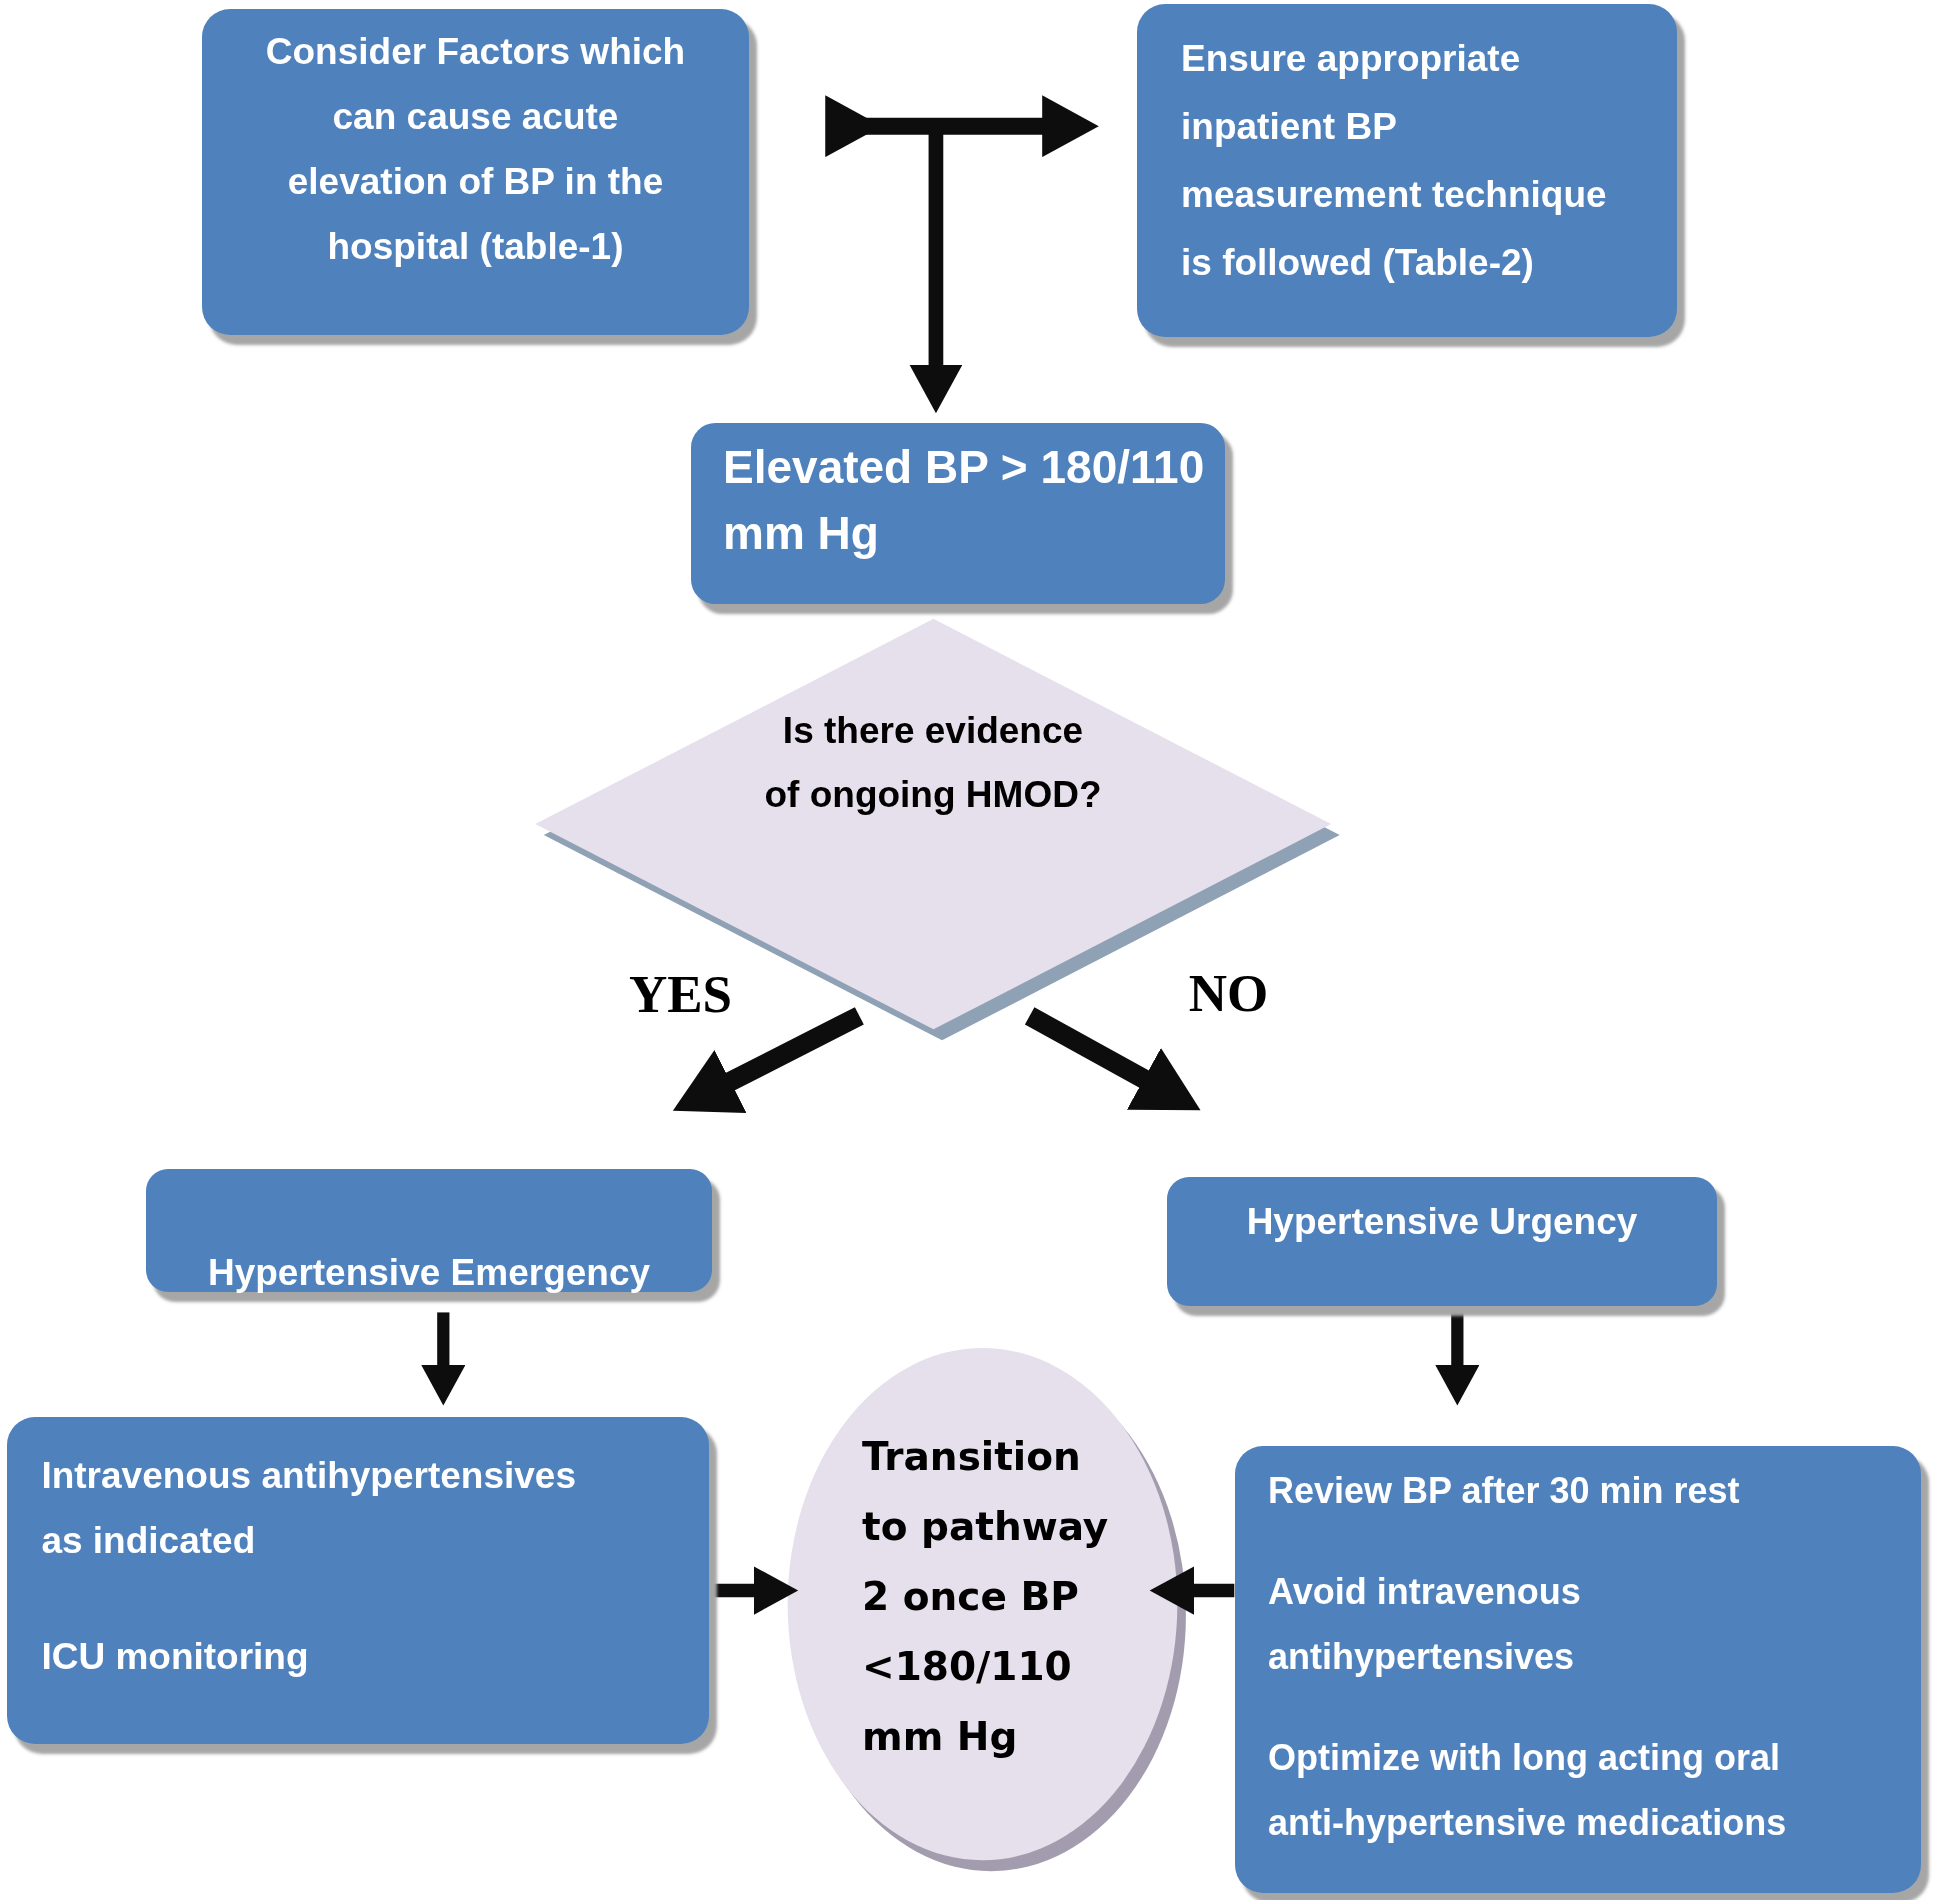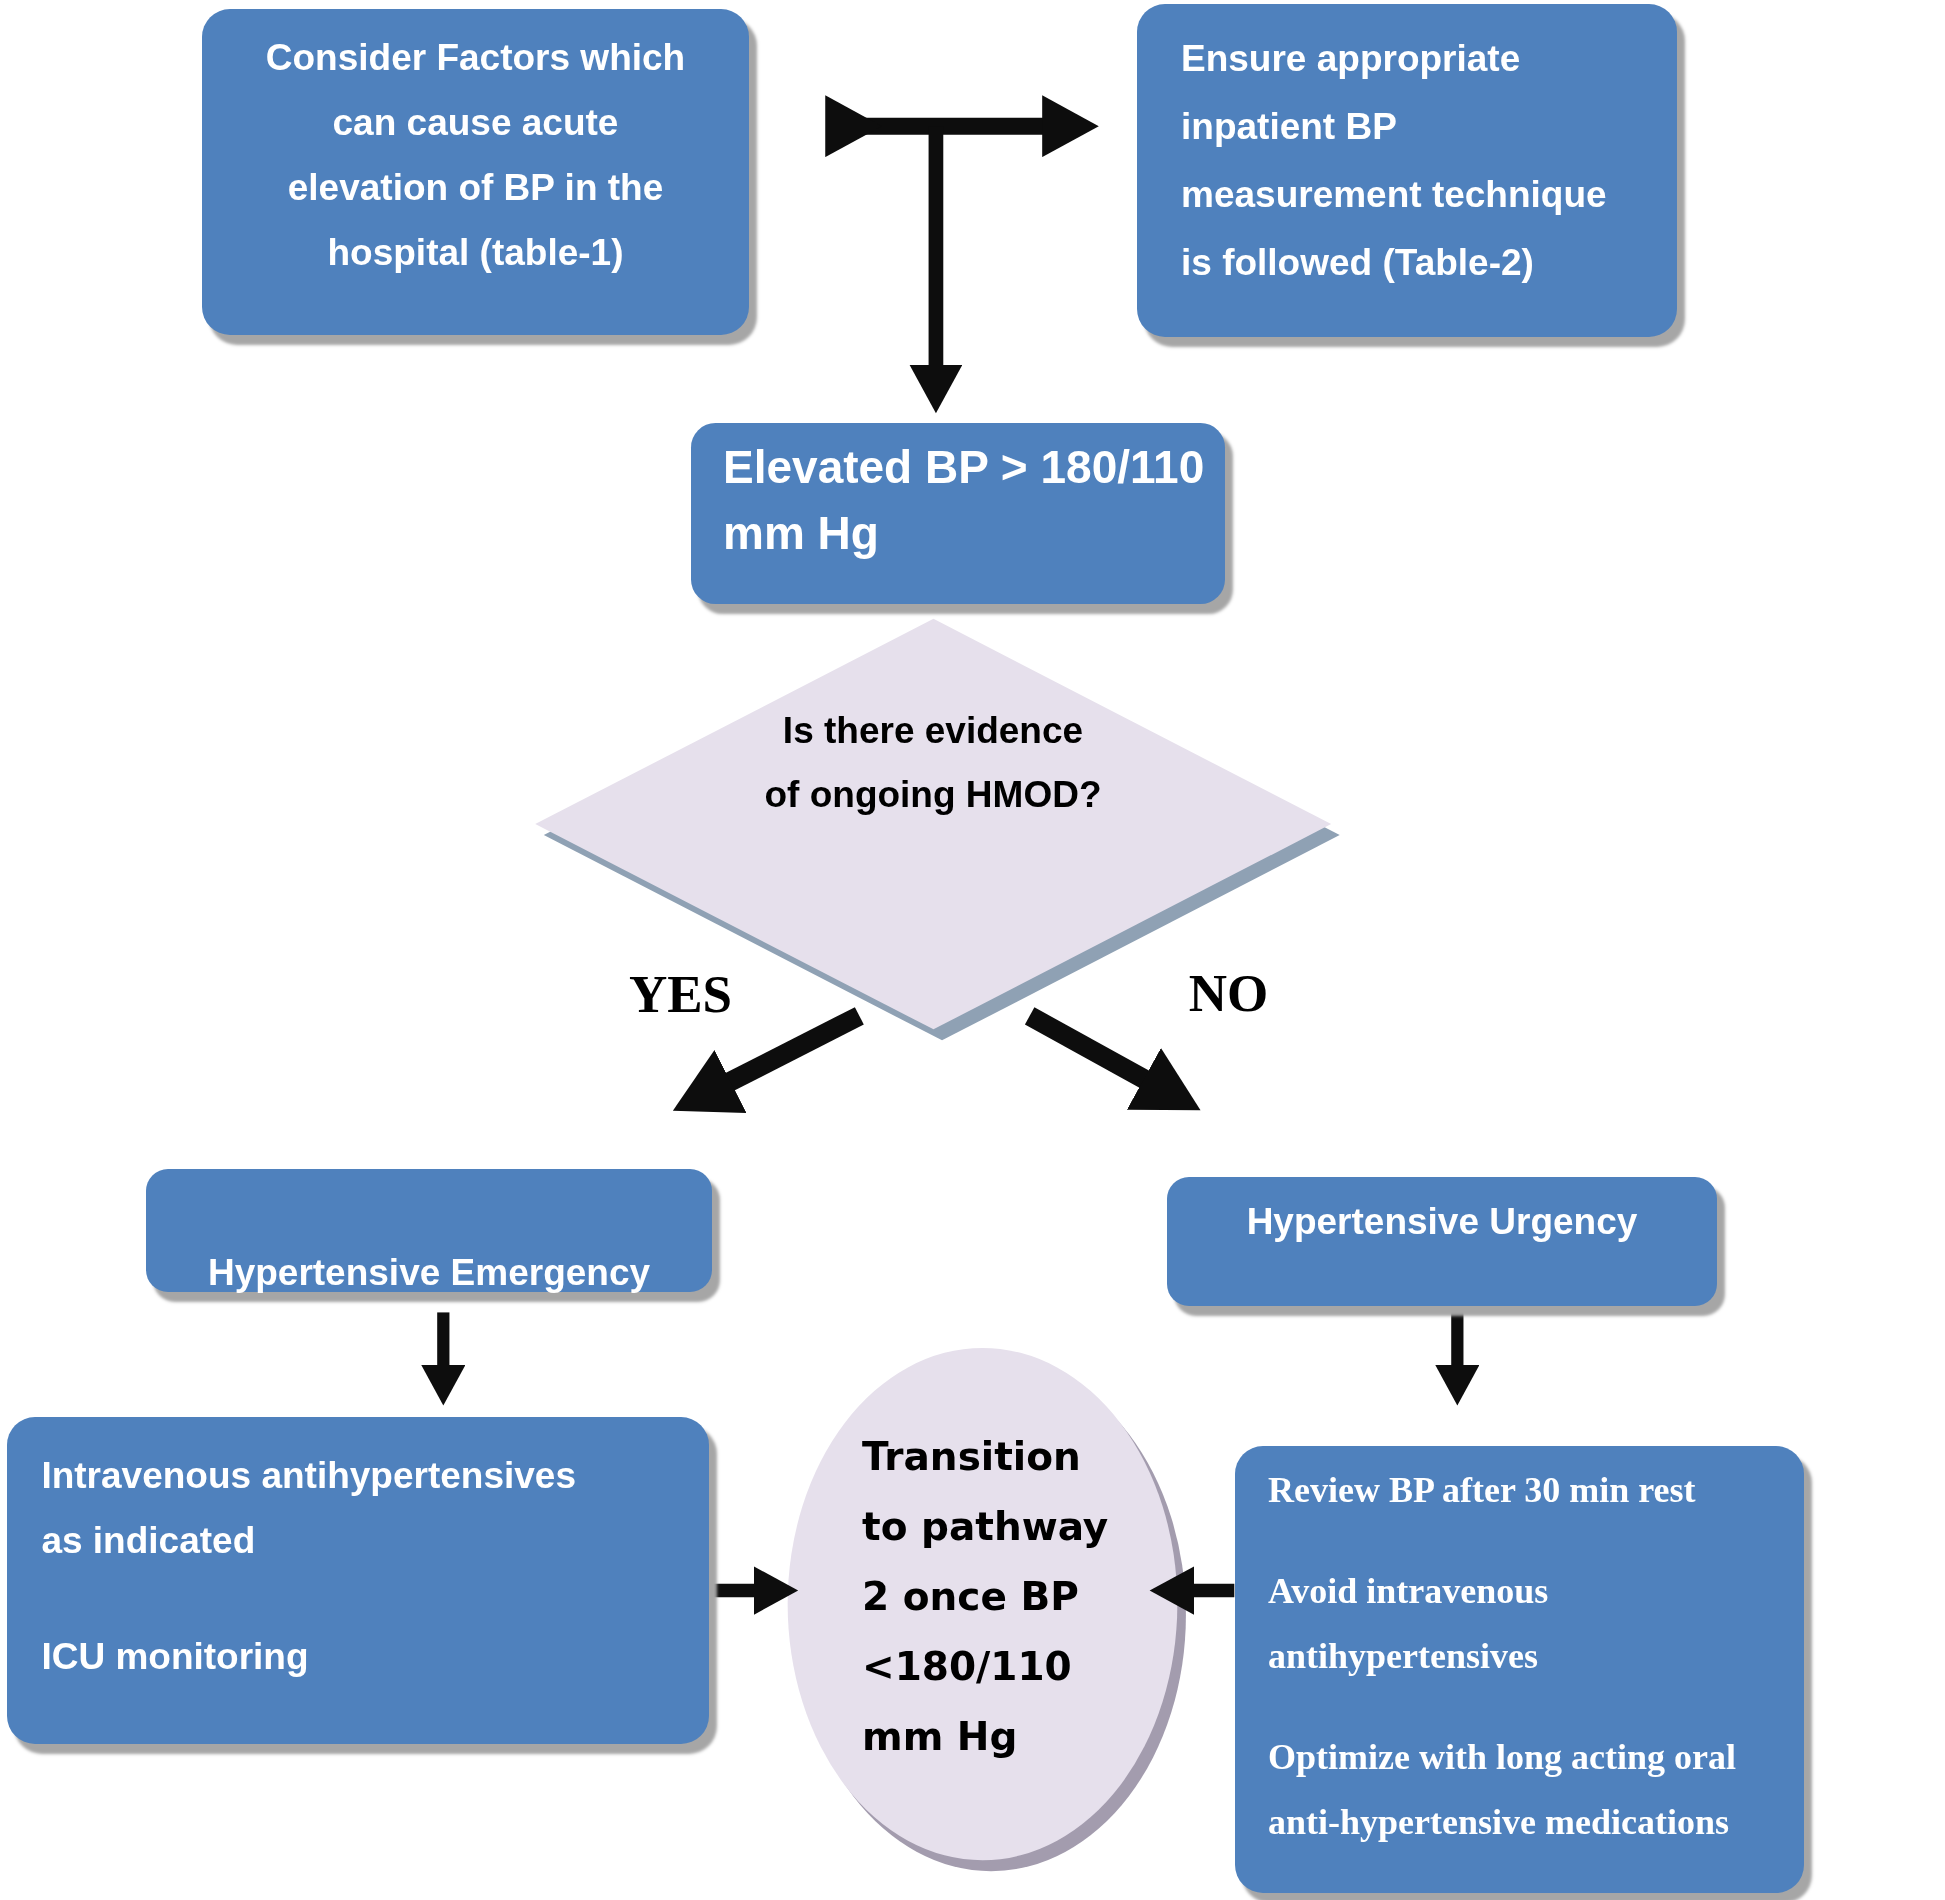--- a/index.html
+++ b/index.html
@@ -14,27 +14,27 @@
   .arrow{stroke:var(--arrow_black);fill:none;}
   .arrowhead{fill:var(--arrow_black);}
 
   .bluebox{position:absolute;background:var(--box_blue);color:var(--text_white);
            border-radius:28px;box-shadow:7.4px 9.8px 3.1px var(--box_shadow);
            font-weight:bold;font-size:37px;line-height:65px;
            display:flex;flex-direction:column;box-sizing:border-box;}
   .centered{align-items:center;text-align:center;}
   .leftish{align-items:flex-start;text-align:left;}
 
-  #box-consider{left:202px;top:8.6px;width:547px;height:326px;padding-top:16px;}
+  #box-consider{left:202px;top:8.6px;width:547px;height:326px;padding-top:10px;}
   #box-ensure{left:1137px;top:3.7px;width:540px;height:333px;padding:21px 24.5px 0 44px;line-height:68px;}
   #box-elevated{left:691px;top:423px;width:534px;height:181px;padding:11px 18.4px 0 32px;font-size:46px;line-height:66px;border-radius:24.5px;}
   #box-emergency{left:146px;top:1169px;width:566px;height:123px;padding-top:28px;border-radius:22px;line-height:38px;justify-content:flex-end;}
   #box-urgency{left:1167px;top:1177px;width:550px;height:129px;padding-top:26px;border-radius:22px;line-height:38px;text-align:center;}
   #box-emergency-actions{left:7.4px;top:1417px;width:702px;height:327px;padding:26px 24.5px 0 34px;}
-  #box-urgency-actions{left:1235px;top:1446px;width:569px;height:447px;padding:12.3px 24.5px 0 33px;font-size:36px;font-family:Liberation Serif, serif;}
+  #box-urgency-actions{left:1235px;top:1446px;width:686px;height:447px;padding:12.3px 24.5px 0 33px;font-size:36px;}
 
   .para{margin:0;}
   #box-emergency-actions .para + .para{margin-top:51px;}
   #box-urgency-actions .para + .para{margin-top:36px;}
   .ln{display:block;}
 
   .shape-text{position:absolute;color:var(--text_black);font-weight:bold;}
   #diamond-text{left:688px;top:699px;width:490px;font-size:37px;line-height:64px;text-align:center;}
   #ellipse-text{left:862px;top:1422px;width:282px;font-size:39px;line-height:70px;
                 font-family:"DejaVu Sans",sans-serif;text-align:left;}

